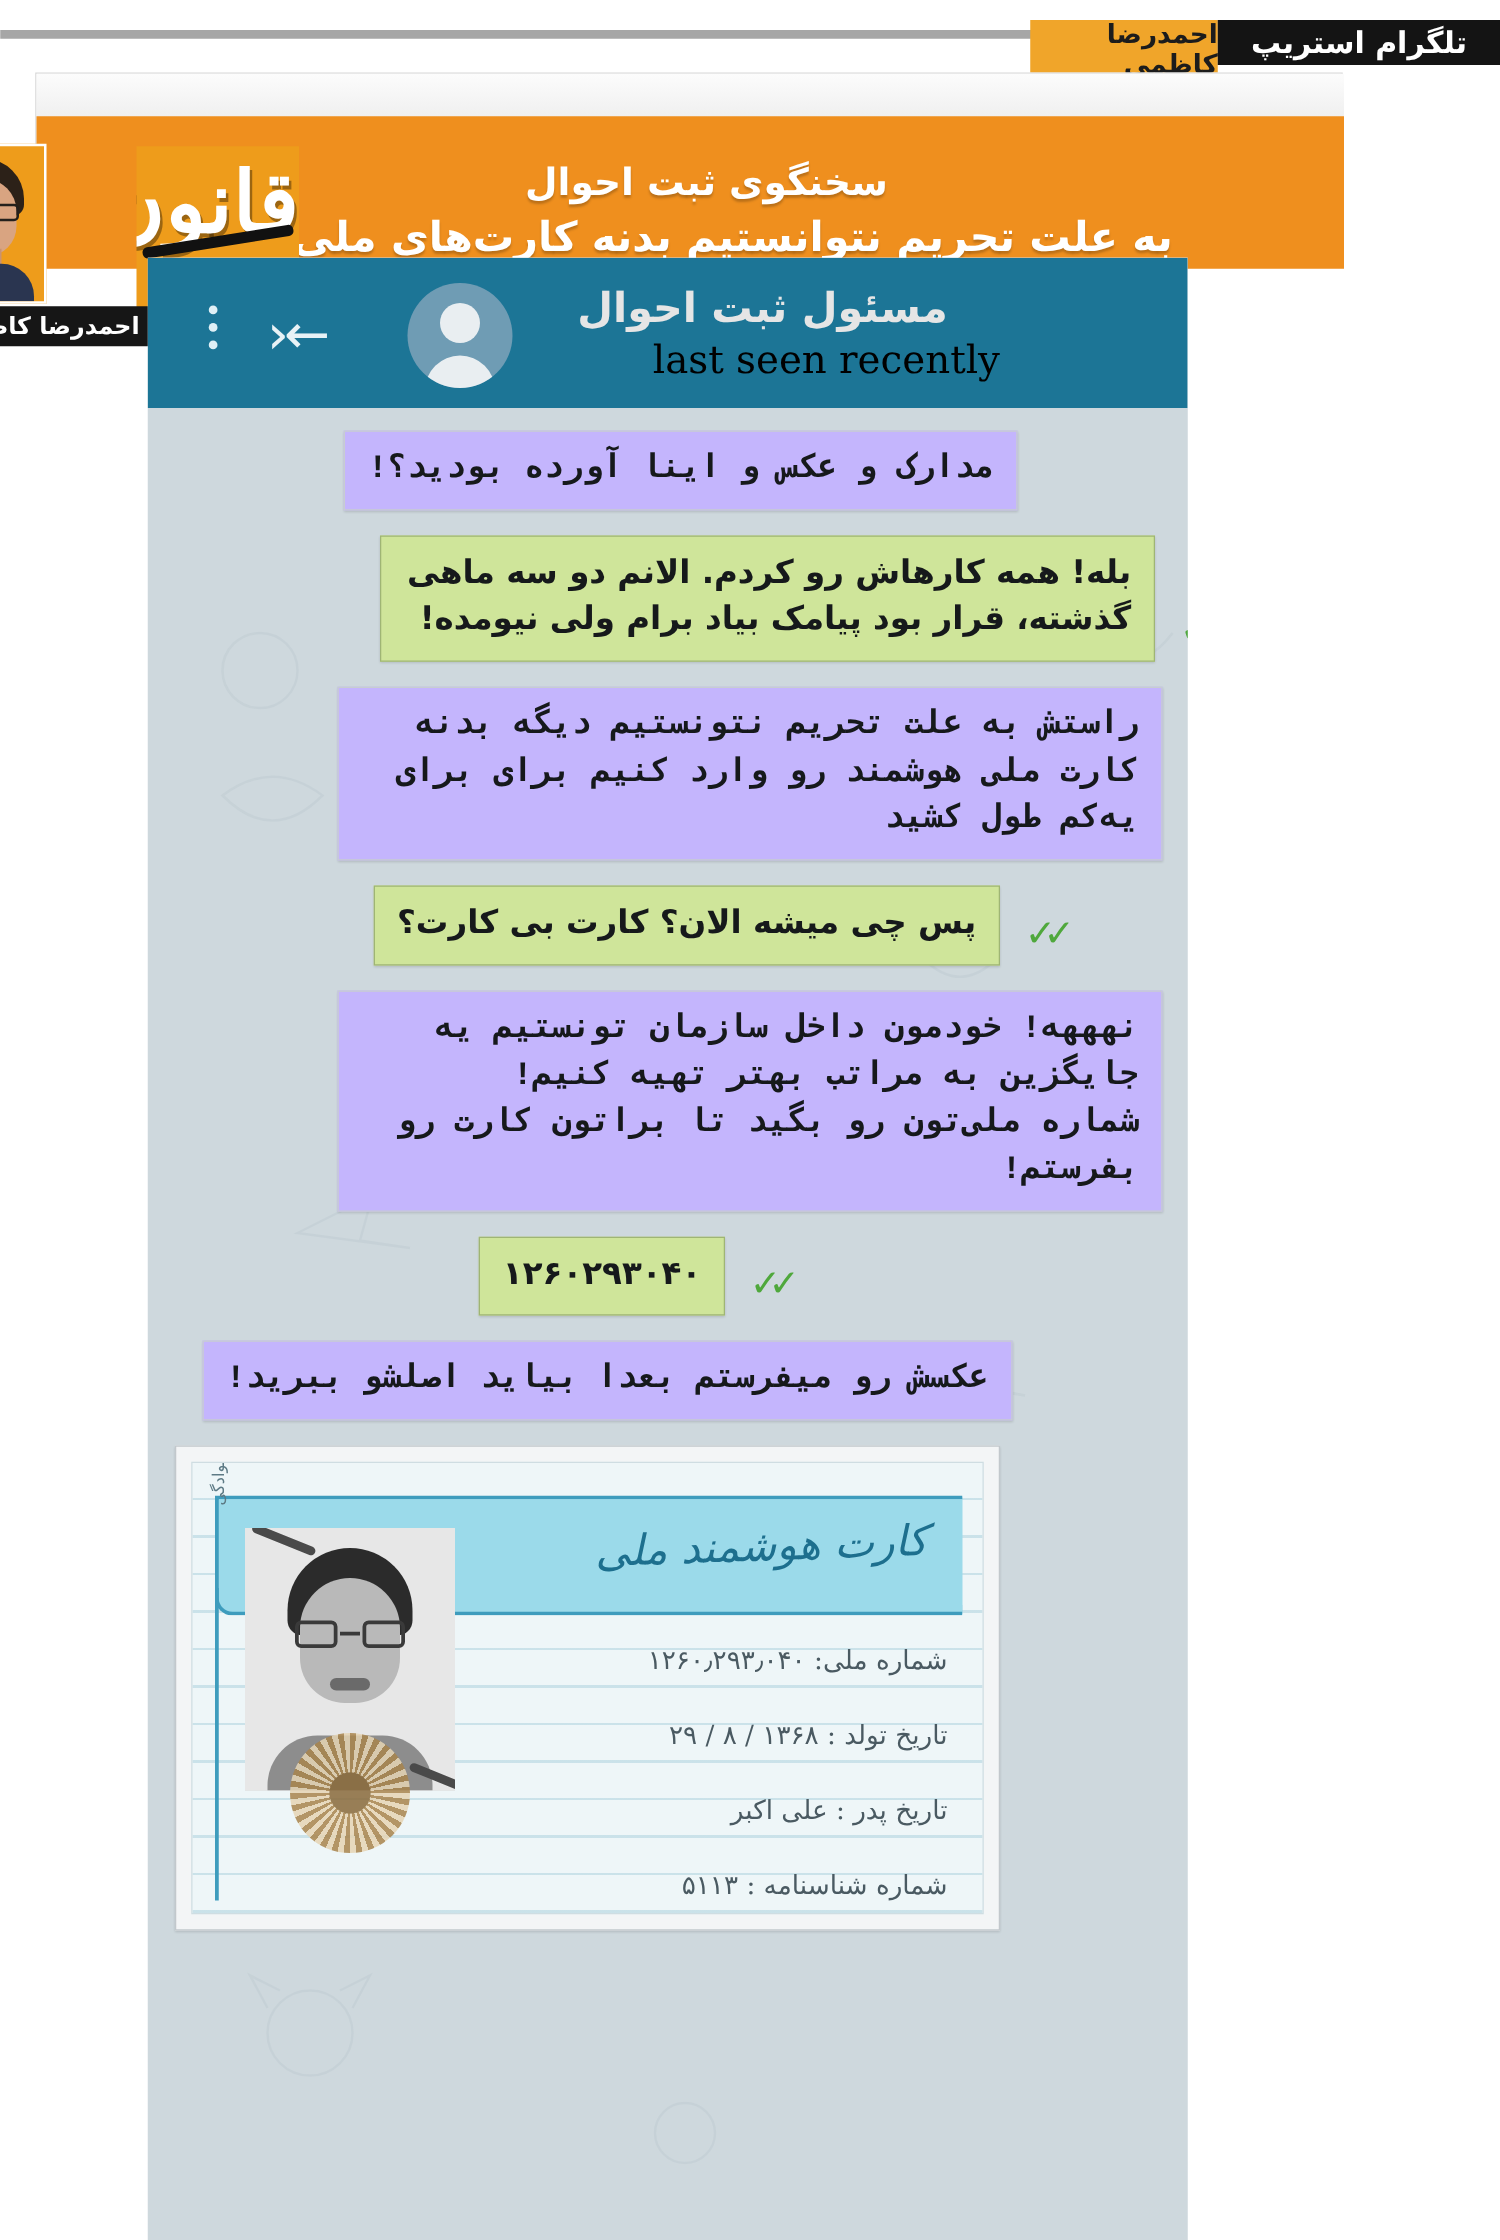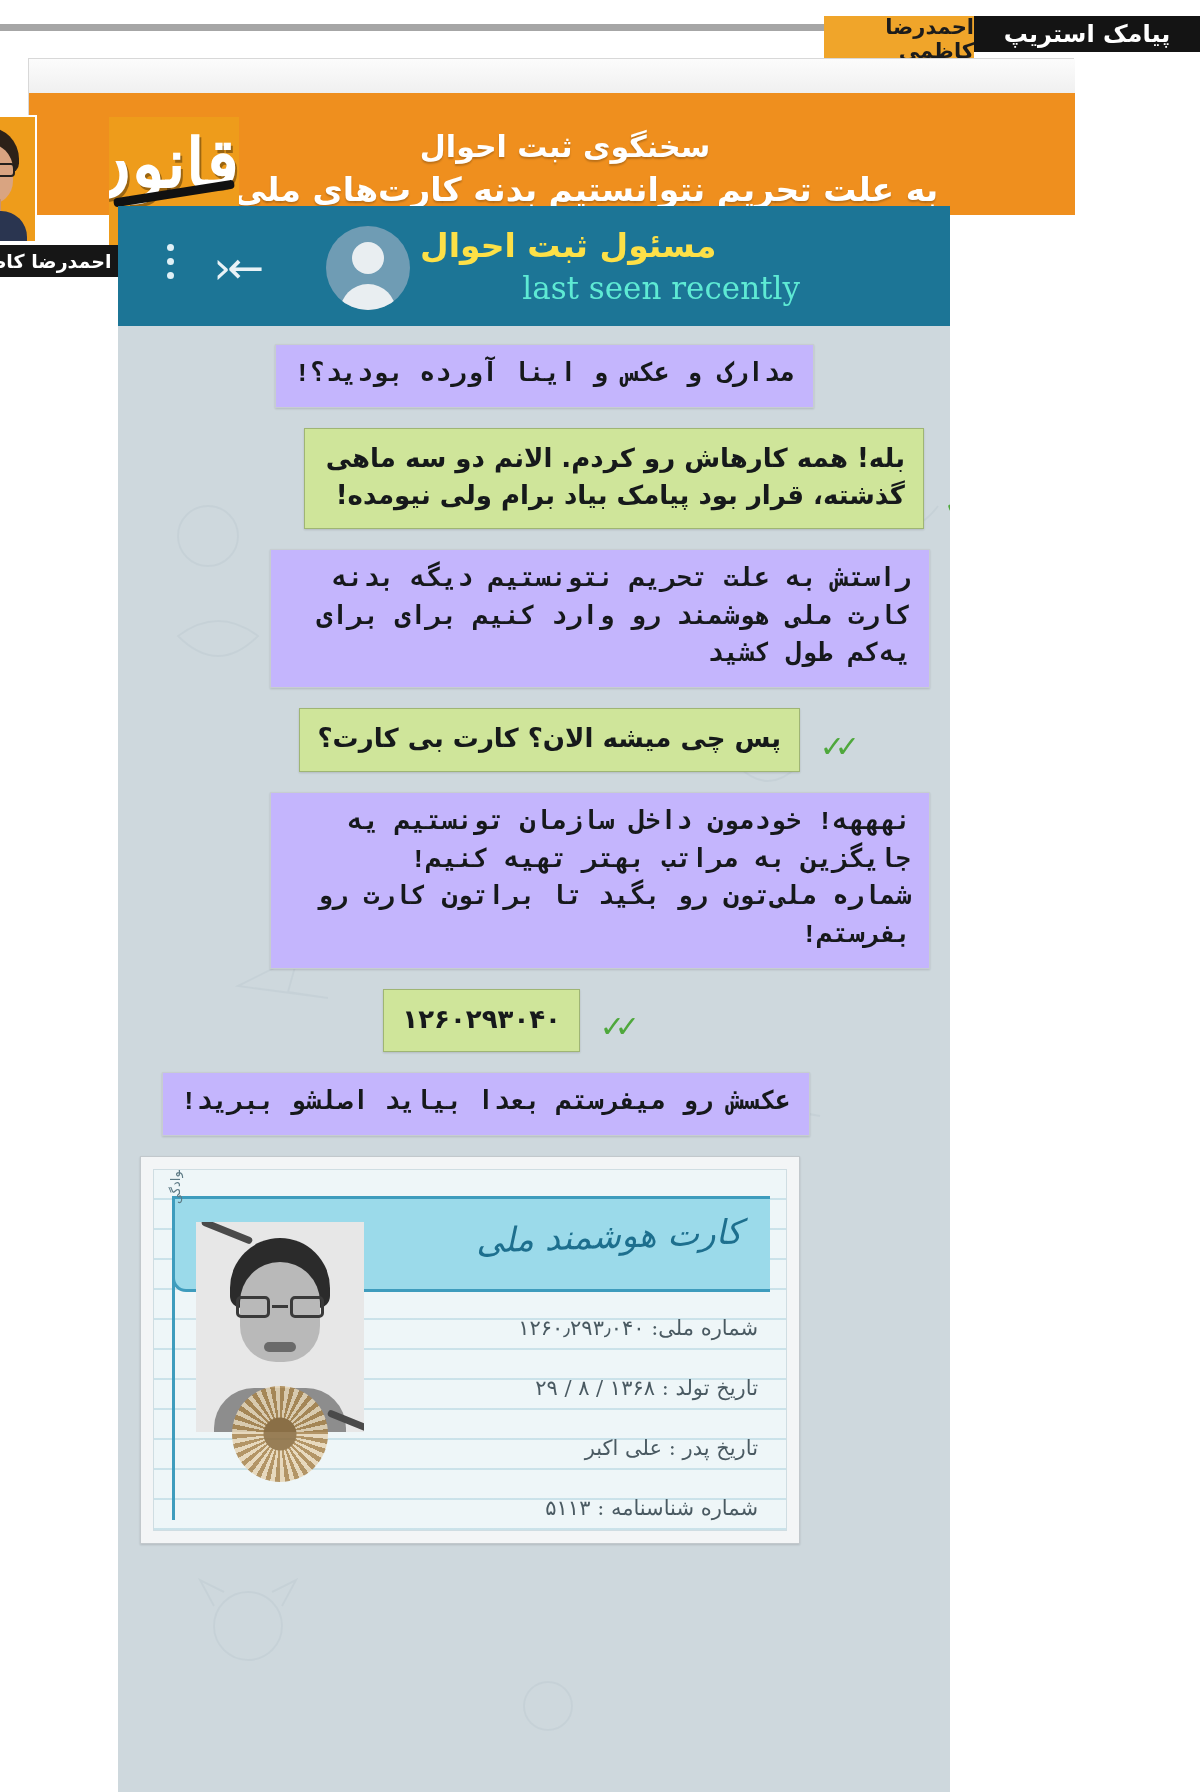--- a/index.html
+++ b/index.html
@@ -191,27 +191,27 @@
     background: #e9eef1;
   }
   .avatar .shoulders {
     position: absolute; bottom: -14px; left: 14px;
     width: 56px; height: 40px;
     border-radius: 28px 28px 0 0;
     background: #e9eef1;
   }
   .chat-title {
     position: absolute; top: 20px; right: 150px;
-    color: #fde047; font-size: 33px; font-weight: bold;
-    width: 380px; text-align: left;
+    color: #e5e5e5; font-size: 33px; font-weight: bold;
+    width: 380px; text-align: center;
   }
   .chat-status {
     position: absolute; top: 64px; right: 150px;
     width: 380px; text-align: right;
-    color: #5eead4; font-size: 31px;
+    color: #000000; font-size: 31px;
     font-family: "DejaVu Serif", "Liberation Serif", serif;
     direction: ltr;
   }
   .menu-dots {
     position: absolute; top: 38px; left: 48px;
     width: 8px;
   }
   .menu-dots span {
     display: block; width: 7px; height: 7px; border-radius: 50%;
     background: #dff0f6; margin-bottom: 7px;
@@ -403,21 +403,21 @@
   }
 </style>
 </head>
 <body>
 
 <div class="page">
 
   <div class="topstrip">
     <div class="greyline"></div>
     <div class="brand-orange">احمدرضا کاظمی</div>
-    <div class="brand-black">پیامک استریپ</div>
+    <div class="brand-black">تلگرام استریپ</div>
   </div>
 
   <div class="masthead">
     <div class="whitecap"></div>
     <div class="banner-orange">
 
       <div class="banner-text">
         <div class="banner-line1">سخنگوی ثبت احوال</div>
         <div class="banner-line2">به علت تحریم نتوانستیم بدنه کارت‌های ملی را وارد کنیم!</div>
       </div>

